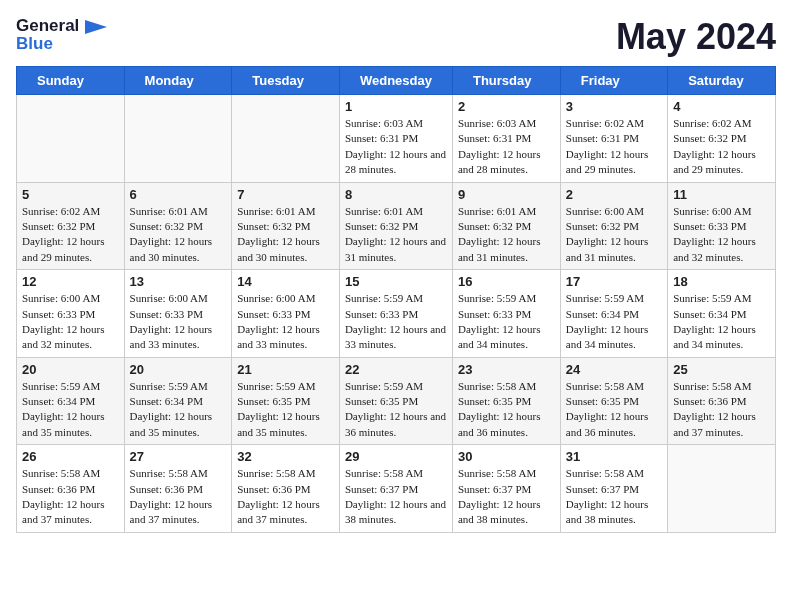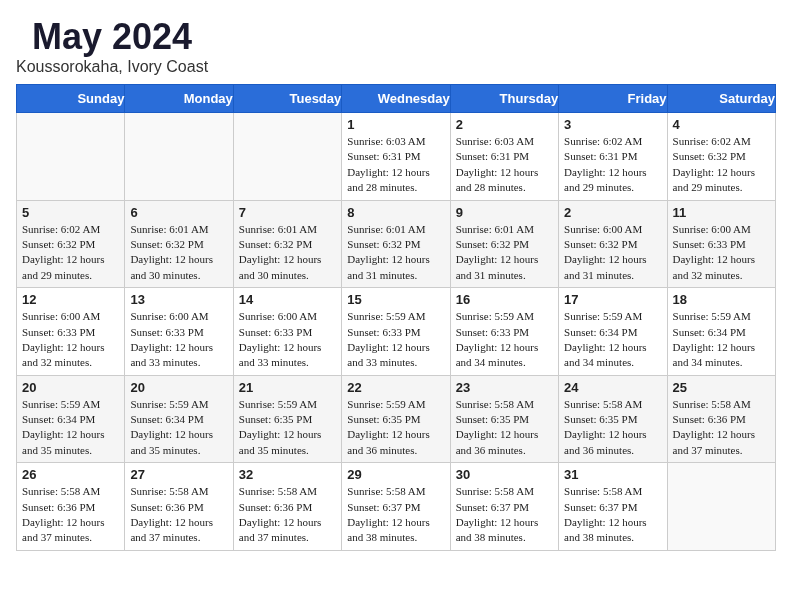--- a/index.html
+++ b/index.html
@@ -36,22 +36,22 @@
     .calendar {
       width: 100%;
       border-collapse: collapse;
       border: 1px solid #ccc;
     }
     .calendar th {
       background: #2a6dd9;
       color: #fff;
       font-size: 13px;
       font-weight: bold;
-      padding: 6px 0;
-      text-align: right;
+      padding: 6px 20px;
+      text-align: left;
       border: 1px solid #1a5bc4;
     }
     .calendar td {
       vertical-align: top;
       border: 1px solid #ccc;
       padding: 4px 5px;
       font-size: 10.5px;
       color: #222;
       width: 108px;
       min-height: 80px;
@@ -80,23 +80,33 @@
       font-family: Liberation Serif, serif;
     }
     .empty-cell {
       background: #f9f9f9;
     }
   </style>
 </head>
 <body>
 
 <div class="header">
+  <div class="logo">
+  <div style="line-height:1.2;">
+    <div style="font-size:17px;font-weight:bold;color:#1a1a2e;">
+      <span style="color:#1a1a2e;">General</span>
+      <svg width="22" height="14" viewBox="0 0 22 14" style="vertical-align:middle;margin-left:1px;">
+        <polygon points="0,0 22,7 0,14" fill="#2a6dd9"></polygon>
+      </svg>
+    </div>
+    <div style="font-size:17px;font-weight:bold;color:#2a6dd9;margin-top:-2px;">Blue</div>
+  </div>
+</div>
   <div class="title-block">
     <div class="main-title">May 2024</div>
-    <div class="subtitle">Koussorokaha, Ivory Coast</div>
   </div>
 </div>
 
 <table class="calendar">
   <thead>
     <tr>
     <th>Sunday</th>
         <th>Monday</th>
         <th>Tuesday</th>
         <th>Wednesday</th>

